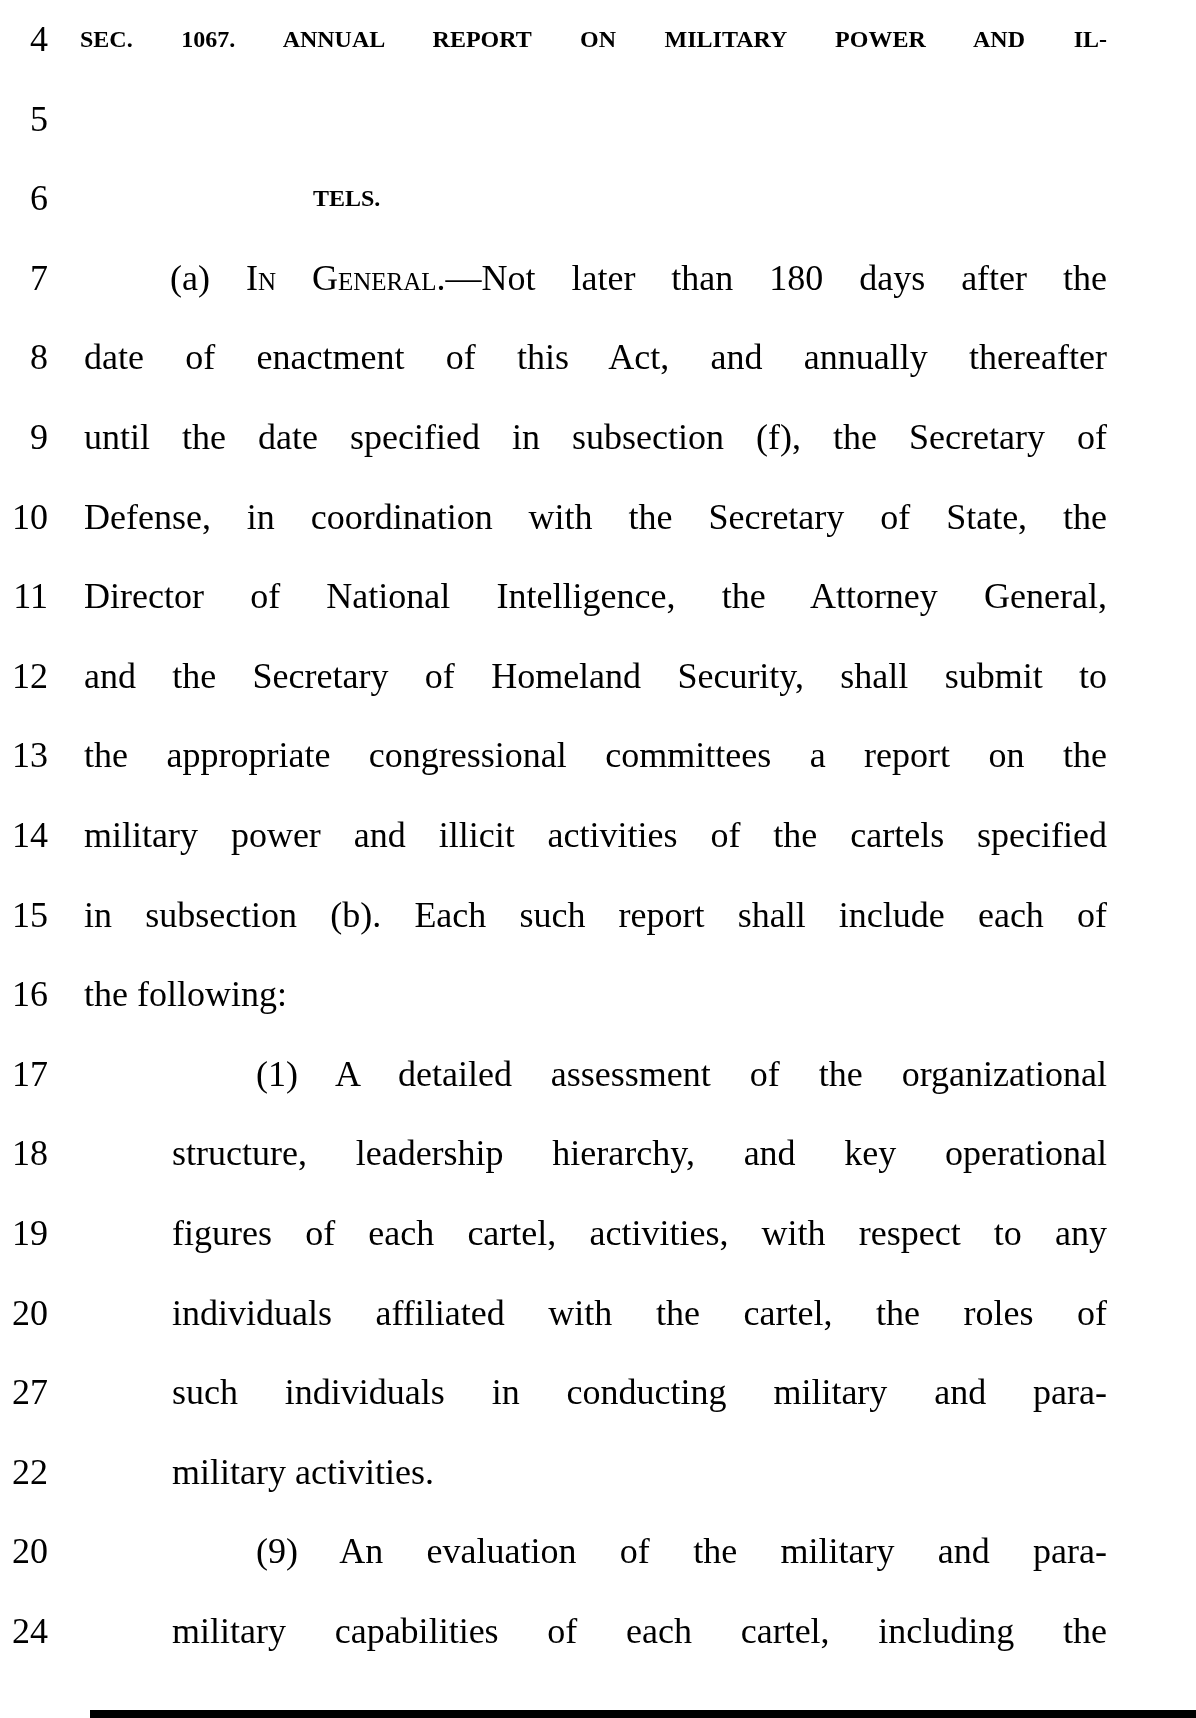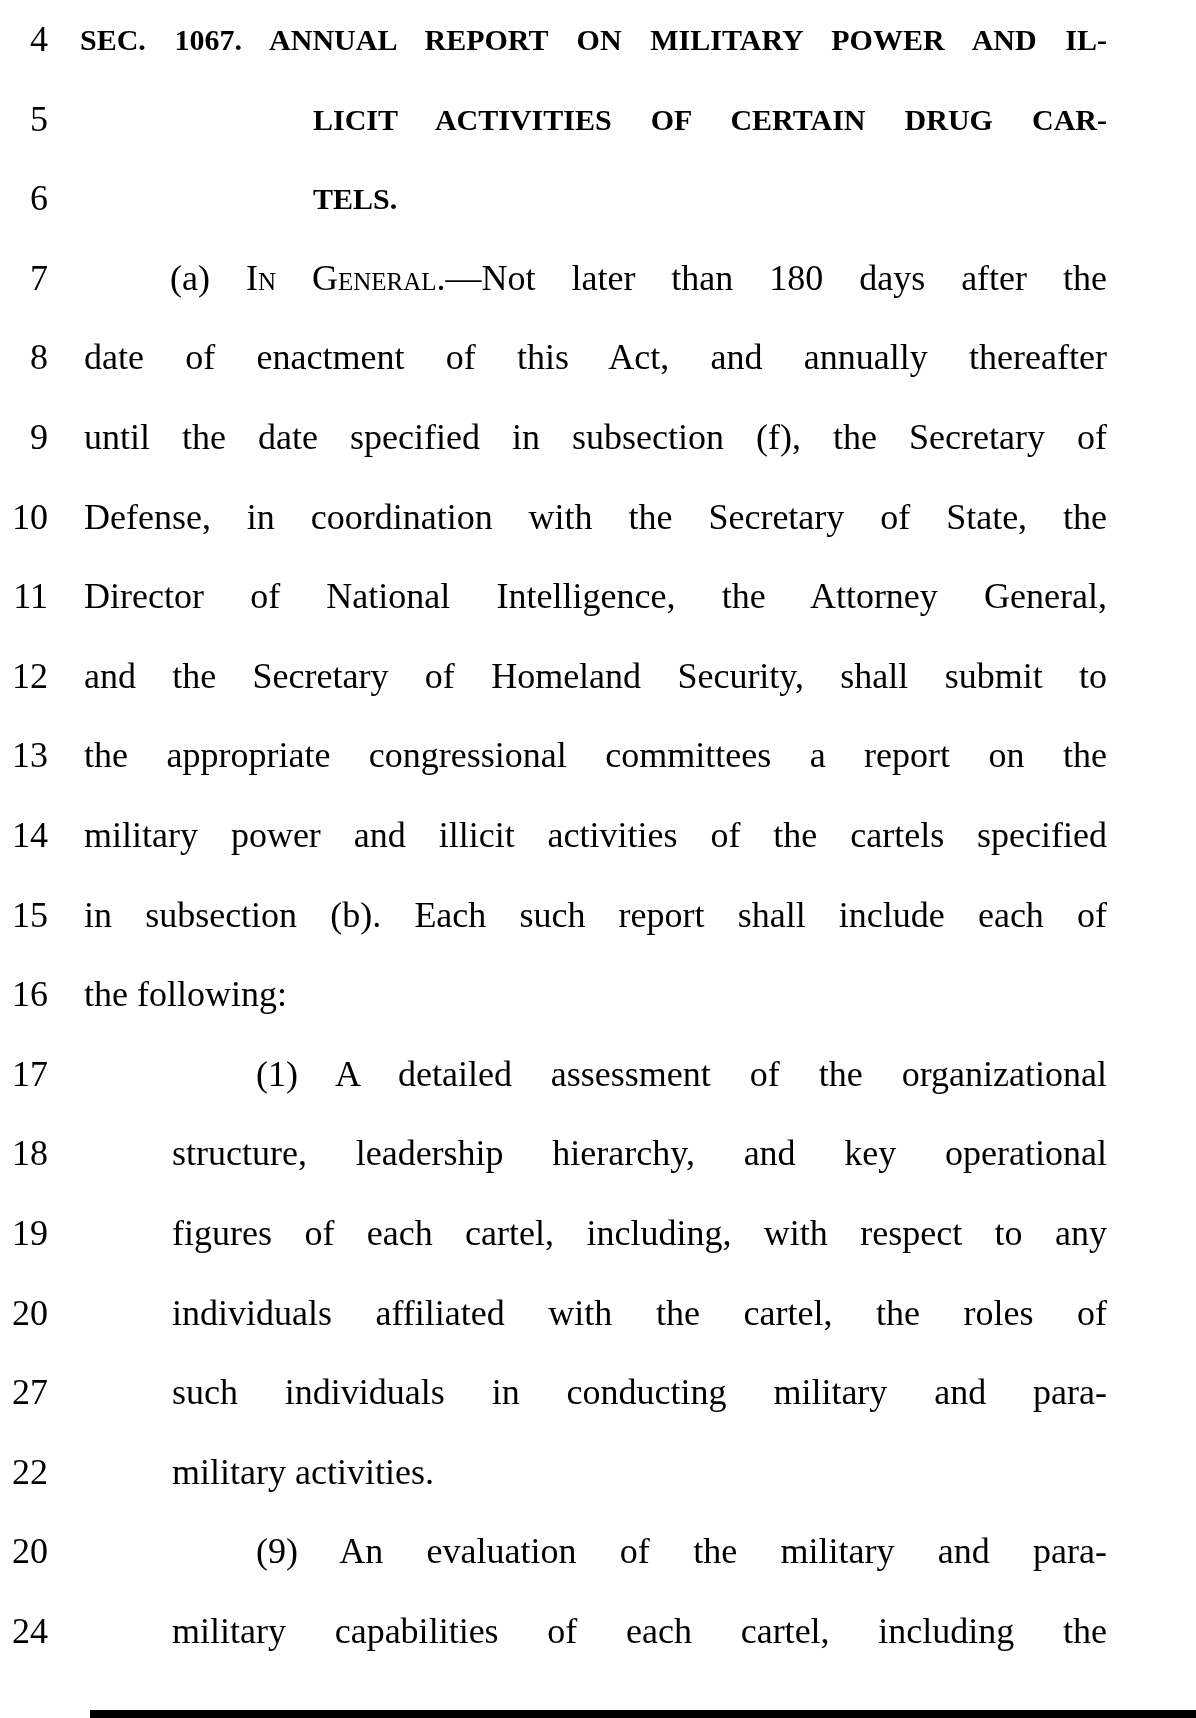--- a/index.html
+++ b/index.html
@@ -52,21 +52,21 @@
   .align-left    { text-align-last: left; }
   
   .indent-h1 { padding-left: 0; }
   .indent-h2 { padding-left: 233px; }
   .indent-p1 { padding-left: 86px; }
   .indent-q1 { padding-left: 172px; font-family: Liberation Serif, serif; }
   .indent-q2 { padding-left: 88px; }
   
   .style-heading {
     font-weight: bold;
-    font-size: 30px;
+    font-size: 24px;
   }
   .style-body {
     font-weight: normal;
     margin-left: 36px;
   }
   .sc {
     font-variant: small-caps;
   }
   .bottom-bar {
     position: absolute;
@@ -80,21 +80,20 @@
 <body style="color: rgb(0, 0, 0);">
 
 <div class="page" style="background: rgb(255, 255, 255);">
   <div class="rows">
       <div class="row">
     <span class="lnum">4</span>
     <span class="ltext indent-h1 align-justify style-heading">SEC. 1067. ANNUAL REPORT ON MILITARY POWER AND IL-</span>
   </div>
       <div class="row">
     <span class="lnum">5</span>
-    <span class="ltext indent-h2 align-justify style-heading">LICIT ACTIVITIES OF CERTAIN DRUG CAR-</span>
   </div>
       <div class="row">
     <span class="lnum">6</span>
     <span class="ltext indent-h2 align-left style-heading">TELS.</span>
   </div>
       <div class="row">
     <span class="lnum">7</span>
     <span class="ltext indent-p1 align-justify style-body"><span>(a) </span><span class="sc">In General</span><span>.—Not later than 180 days after the</span></span>
   </div>
       <div class="row">
@@ -136,21 +135,21 @@
       <div class="row">
     <span class="lnum">17</span>
     <span class="ltext indent-q1 align-justify style-body">(1) A detailed assessment of the organizational</span>
   </div>
       <div class="row">
     <span class="lnum">18</span>
     <span class="ltext indent-q2 align-justify style-body">structure, leadership hierarchy, and key operational</span>
   </div>
       <div class="row">
     <span class="lnum">19</span>
-    <span class="ltext indent-q2 align-justify style-body">figures of each cartel, including, with respect to any</span>
+    <span class="ltext indent-q2 align-justify style-body">figures of each cartel, activities, with respect to any</span>
   </div>
       <div class="row">
     <span class="lnum">20</span>
     <span class="ltext indent-q2 align-justify style-body">individuals affiliated with the cartel, the roles of</span>
   </div>
       <div class="row">
     <span class="lnum">27</span>
     <span class="ltext indent-q2 align-justify style-body">such individuals in conducting military and para-</span>
   </div>
       <div class="row">

